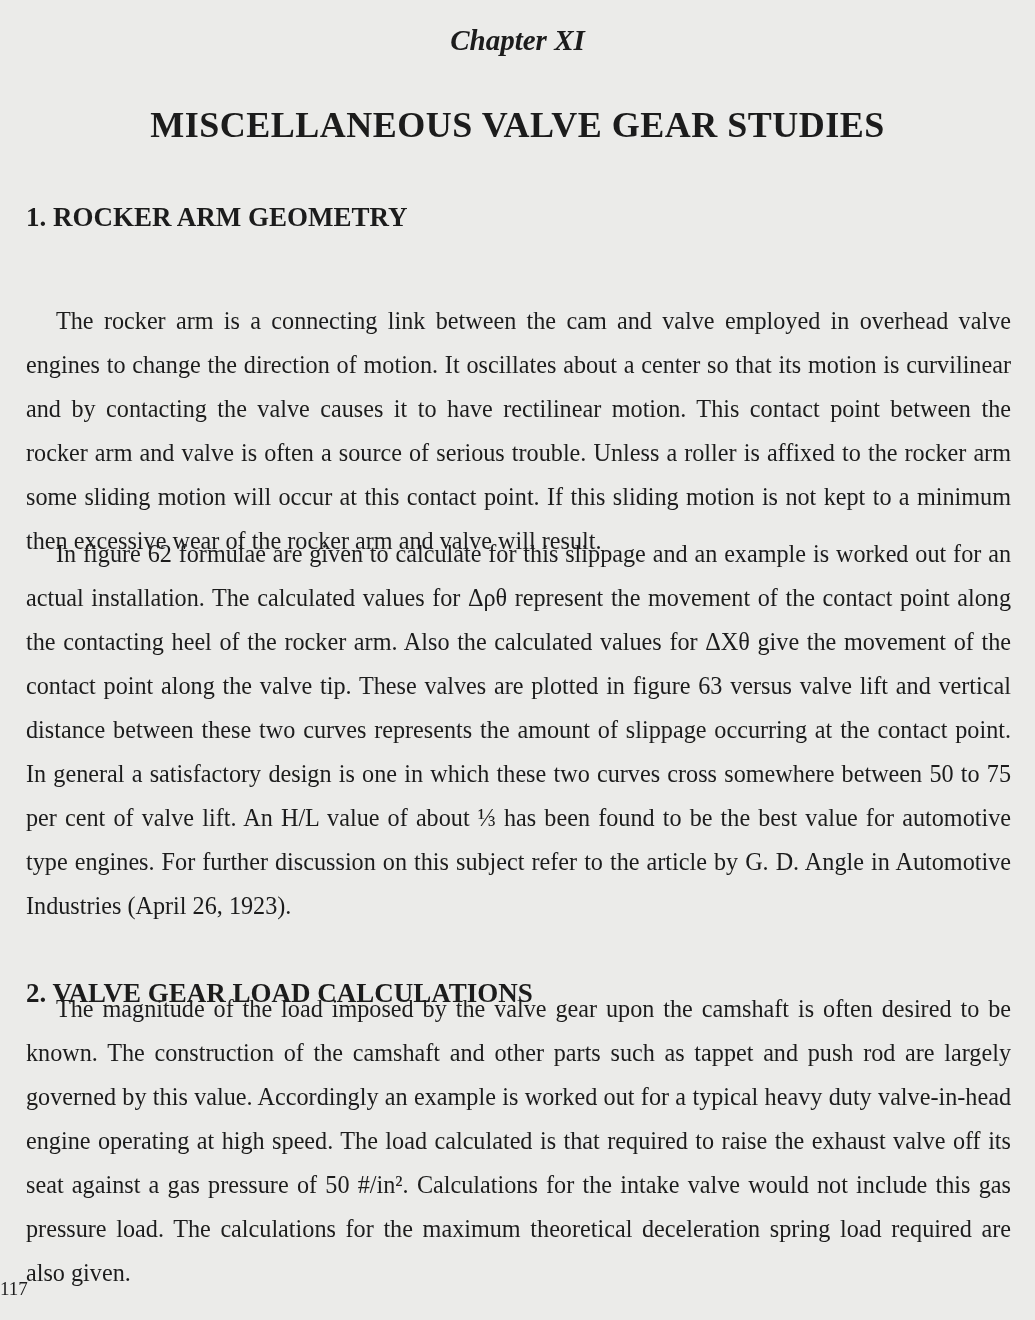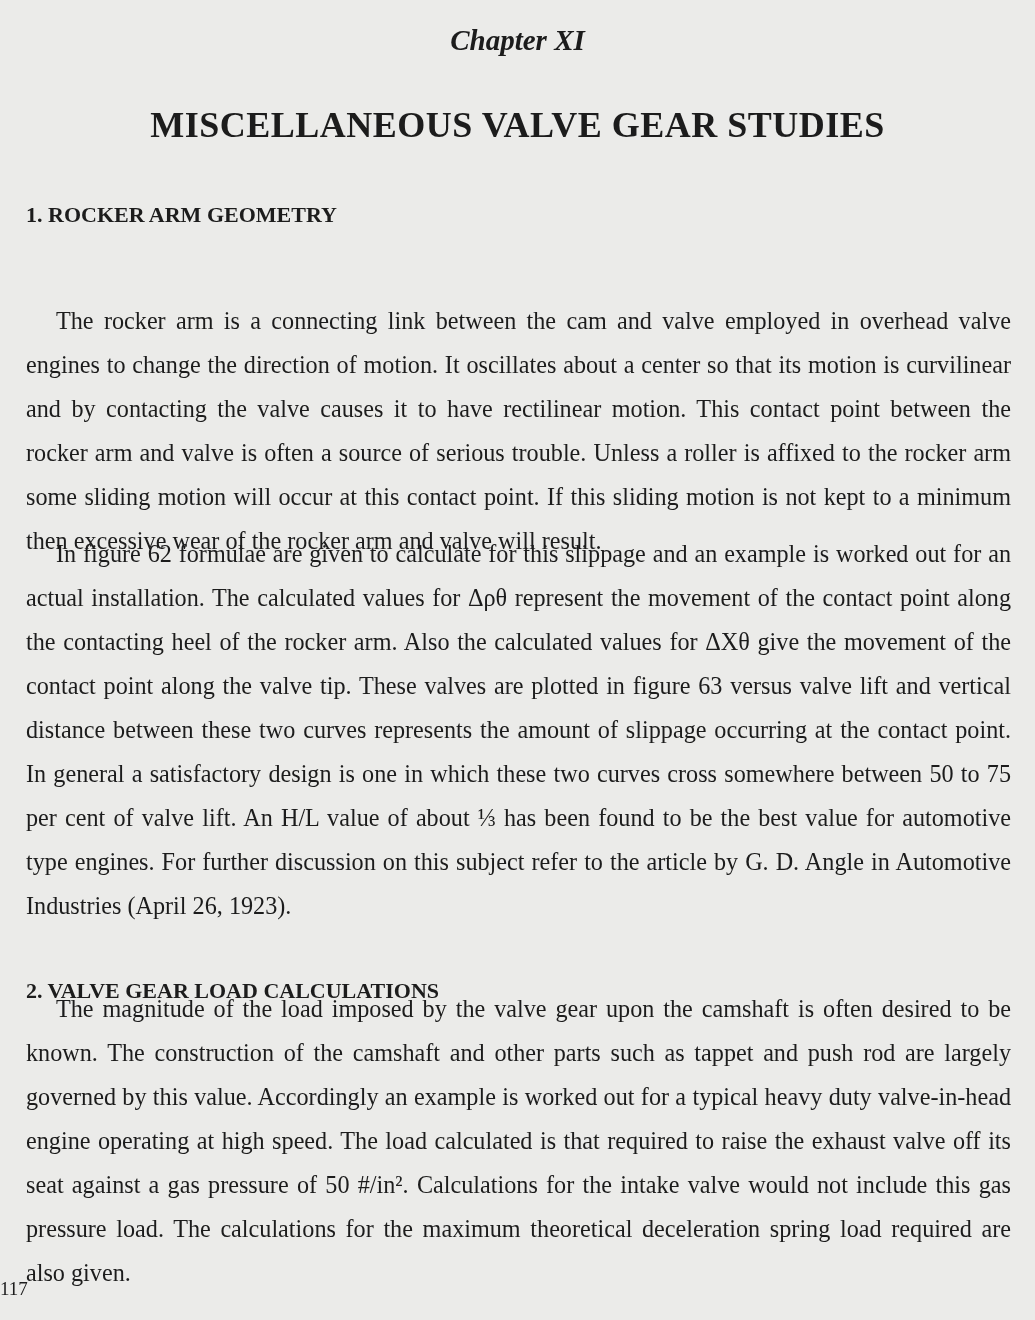--- a/index.html
+++ b/index.html
@@ -16,21 +16,21 @@
     font-family: "Liberation Serif", serif; font-style: italic; font-weight: bold;
     font-size: 29px;
   }
   .title {
     position: absolute; top: 104px; left: 0; width: 1035px; text-align: center;
     font-family: "Liberation Serif", serif; font-weight: bold; font-size: 36px;
     letter-spacing: 0.5px;
   }
   .section-heading {
     position: absolute; left: 26px;
-    font-family: "Liberation Serif", serif; font-weight: bold; font-size: 22px;
+    font-family: "Liberation Serif", serif; font-weight: bold; font-size: 27px;
   }
   .h1 { top: 202px; }
   .h2 { top: 978px; }
   .para {
     position: absolute; left: 26px; width: 985px;
     font-family: "Liberation Serif", serif; font-size: 24.2px;
     line-height: 44px; text-align: justify; text-align-last: left;
   }
   .p1 { top: 275px; text-indent: 30px; }
   .p2 { top: 508px; text-indent: 30px; }

